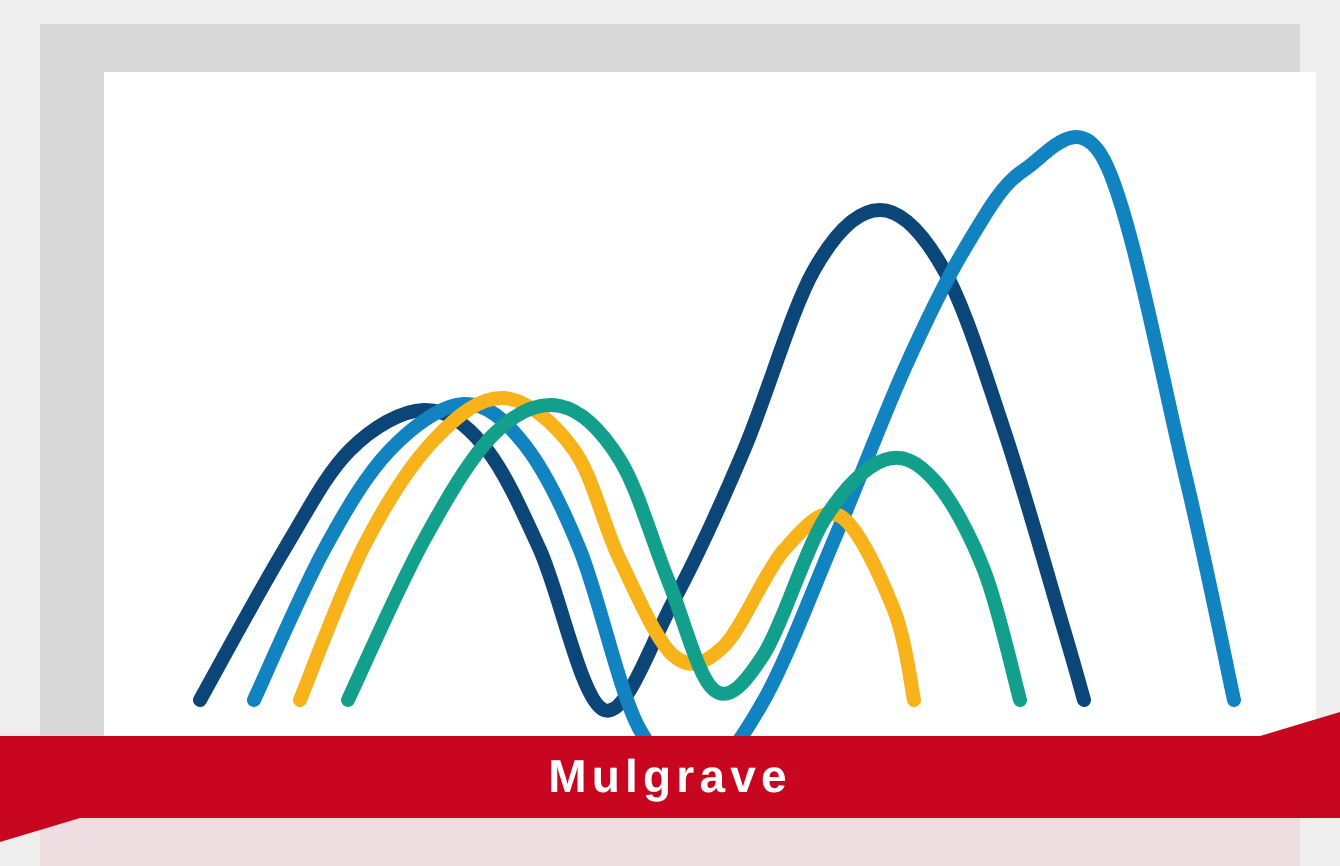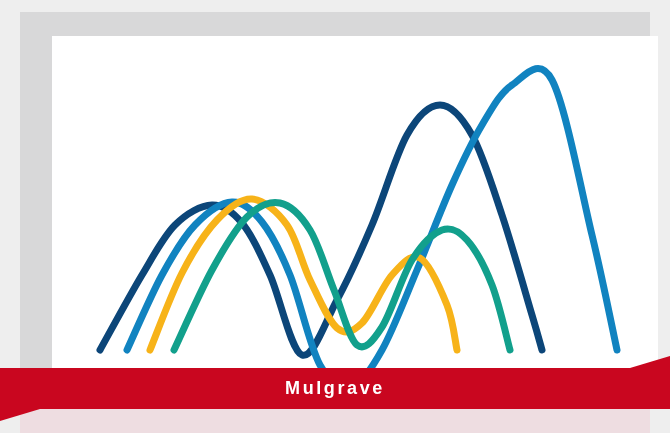--- a/index.html
+++ b/index.html
@@ -91,21 +91,21 @@
   #banner-title {
     position: absolute;
     left: 0;
     top: 0;
     width: 670px;
     height: 41px;
     line-height: 41px;
     text-align: center;
     color: #ffffff;
     font-family: "Liberation Sans", sans-serif;
-    font-size: 18px;
+    font-size: 23px;
     font-weight: bold;
     letter-spacing: 2.6px;
     white-space: nowrap;
   }
 </style>
 </head>
 <body style="background: rgb(238, 238, 238);">
 
 <div id="card-frame" style="background: rgb(216, 216, 217);">
   <div id="card-canvas" style="background: rgb(255, 255, 255);">

